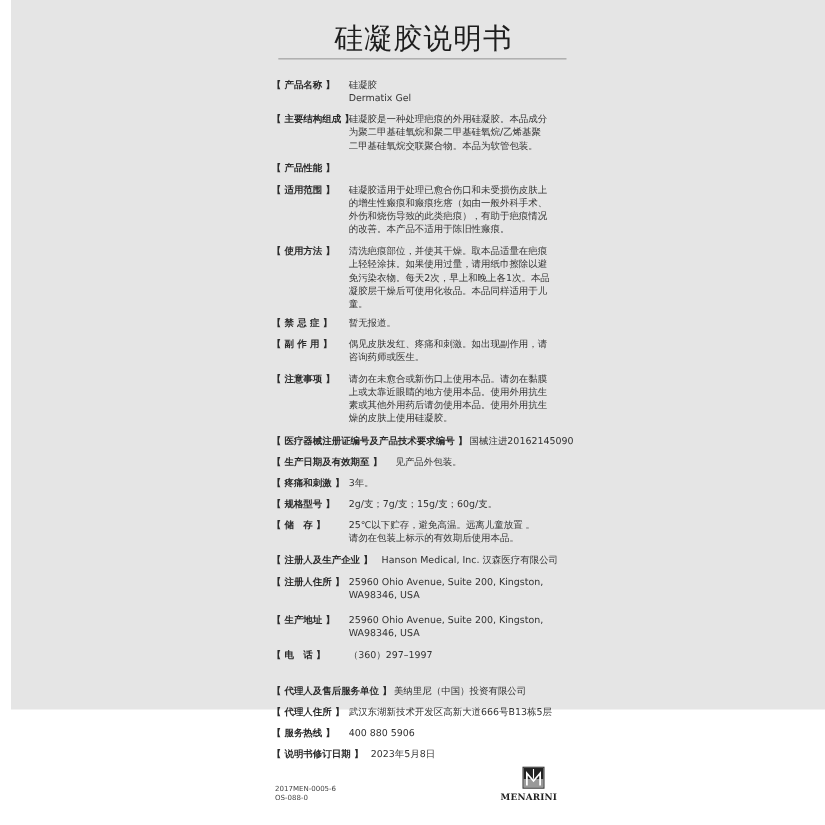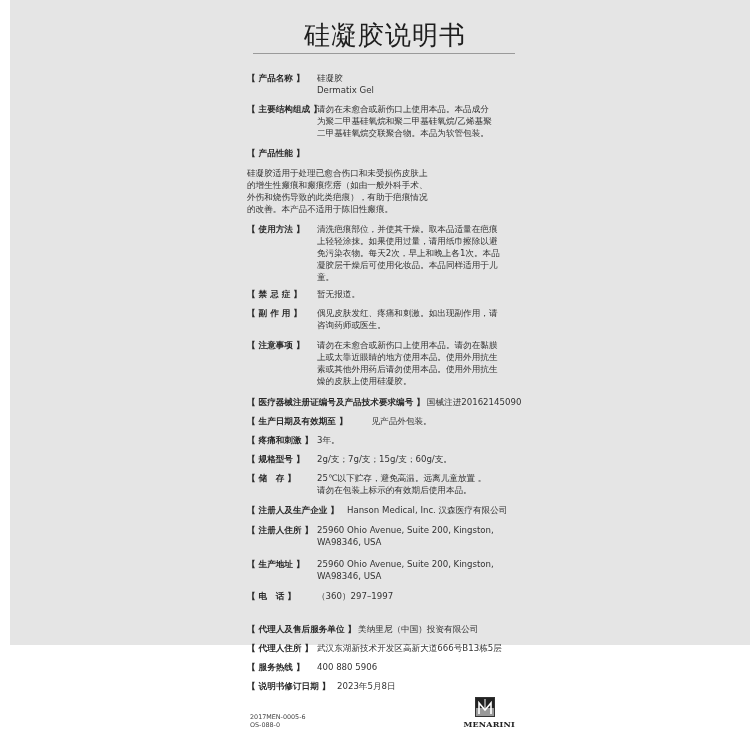--- a/index.html
+++ b/index.html
@@ -8,21 +8,21 @@
     .title { position: absolute; left: 220px; top: 18px; width: 310px; text-align: center; font-size: 26px; color: #1e1e1e; letter-spacing: 1px; }
     .title-rule { position: absolute; left: 243px; top: 53px; width: 262px; height: 1px; background: #9a9a9a; }
     .doc { position: absolute; left: 237px; top: 72px; width: 300px; }
     .row { display: flex; font-size: 8.6px; line-height: 12px; }
     .lab { flex: 0 0 auto; font-weight: bold; color: #2a2a2a; white-space: nowrap; }
     .lab.w { width: 70px; }
     .val { color: #333; }
     .val .line { display: block; white-space: nowrap; }
     .inline-val { margin-left: 2px; color: #333; white-space: nowrap; }
     .footer-code { position: absolute; left: 240px; top: 713px; font-size: 6.4px; line-height: 8px; color: #444; font-family: "DejaVu Sans", sans-serif; }
-    .logo { position: absolute; left: 445px; top: 697px; width: 60px; text-align: right; }
+    .logo { position: absolute; left: 445px; top: 697px; width: 60px; text-align: left; }
     .logo-mark { width: 18px; height: 18px; margin: 0 auto; border: 1px solid #333; position: relative; background: linear-gradient(180deg, #222 0 55%, #999 55% 100%); }
     .logo-text { font-family: "DejaVu Serif", serif; font-size: 8px; font-weight: bold; color: #222; margin-top: 2px; letter-spacing: 0.2px; }
   </style>
 </head>
 <body>
 
 <div class="page">
   <div class="title">硅凝胶说明书</div>
   <div class="title-rule"></div>
 
@@ -32,31 +32,32 @@
       <span class="lab w">【 产品名称 】</span>
       <span class="val">
         <span class="line">硅凝胶</span>
         <span class="line">Dermatix Gel</span>
       </span>
     </div>
 
     <div class="row" style="margin-top:7px">
       <span class="lab" style="width:70px">【 主要结构组成 】</span>
       <span class="val">
-        <span class="line">请勿在未愈合或新伤口上使用本品。本品成分</span>
+        <span class="line">硅凝胶是一种处理疤痕的外用硅凝胶。本品成分</span>
         <span class="line">为聚二甲基硅氧烷和聚二甲基硅氧烷/乙烯基聚</span>
         <span class="line">二甲基硅氧烷交联聚合物。本品为软管包装。</span>
       </span>
     </div>
 
     <div class="row" style="margin-top:8px">
       <span class="lab w">【 产品性能 】</span>
     </div>
 
     <div class="row" style="margin-top:8px">
+      <span class="lab w">【 适用范围 】</span>
       <span class="val">
         <span class="line">硅凝胶适用于处理已愈合伤口和未受损伤皮肤上</span>
         <span class="line">的增生性瘢痕和瘢痕疙瘩（如由一般外科手术、</span>
         <span class="line">外伤和烧伤导致的此类疤痕），有助于疤痕情况</span>
         <span class="line">的改善。本产品不适用于陈旧性瘢痕。</span>
       </span>
     </div>
 
     <div class="row" style="margin-top:8px">
       <span class="lab w">【 使用方法 】</span>
@@ -93,21 +94,21 @@
         <span class="line">燥的皮肤上使用硅凝胶。</span>
       </span>
     </div>
 
     <div class="row" style="margin-top:9px">
       <span class="lab">【 医疗器械注册证编号及产品技术要求编号 】</span>
       <span class="inline-val">国械注进20162145090</span>
     </div>
     <div class="row" style="margin-top:7px">
       <span class="lab">【 生产日期及有效期至 】</span>
-      <span class="inline-val" style="margin-left:24px">见产品外包装。</span>
+      <span class="inline-val" style="margin-left:12px">见产品外包装。</span>
     </div>
 
     <div class="row" style="margin-top:7px">
       <span class="lab w">【 疼痛和刺激 】</span>
       <span class="val">
         <span class="line">3年。</span>
       </span>
     </div>
     <div class="row" style="margin-top:7px">
       <span class="lab w">【 规格型号 】</span>

